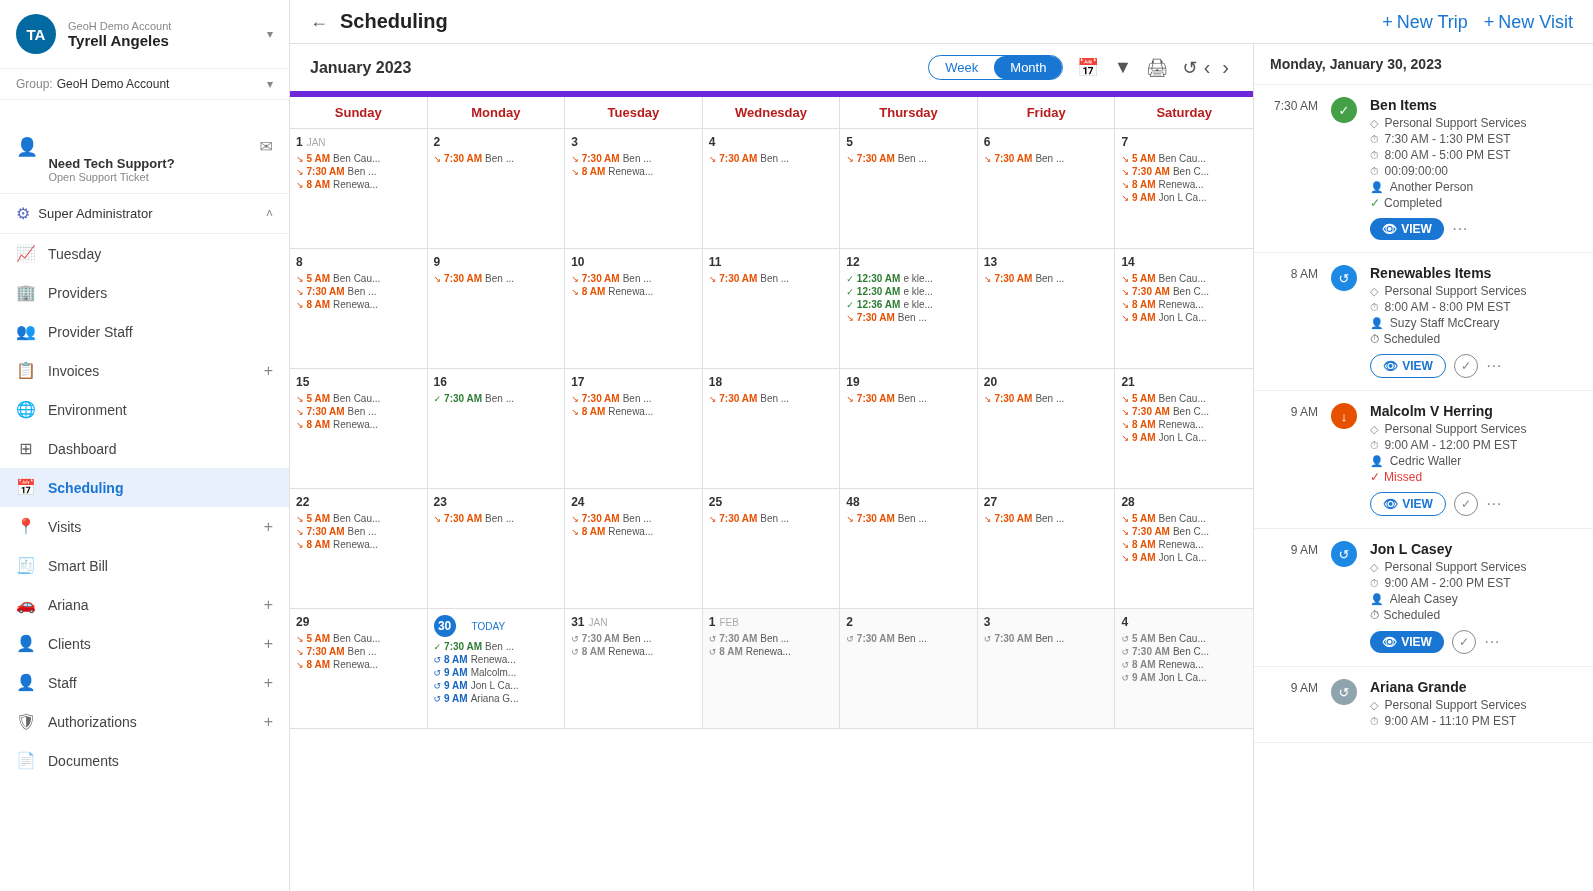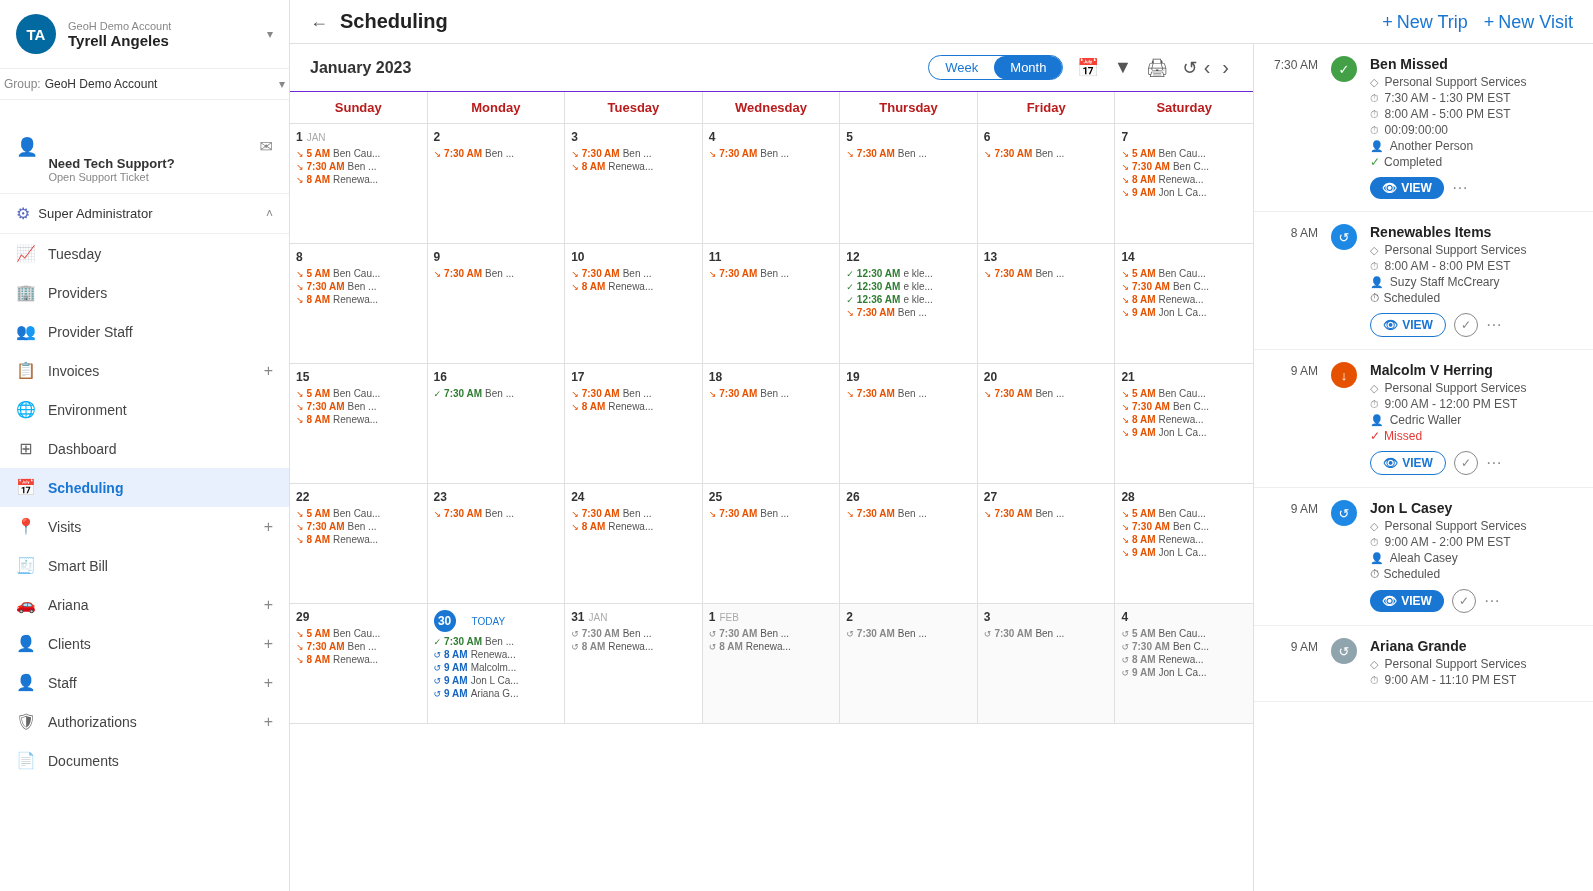--- a/index.html
+++ b/index.html
@@ -6,21 +6,21 @@
     body { font-family: -apple-system, BlinkMacSystemFont, 'Segoe UI', sans-serif; display: flex; height: 891px; overflow: hidden; background: #f5f5f5; }
 
     
     .sidebar { width: 290px; min-width: 290px; background: #fff; border-right: 1px solid #e0e0e0; display: flex; flex-direction: column; height: 100%; overflow-y: auto; }
     .sidebar-header { padding: 14px 16px; display: flex; align-items: center; gap: 12px; border-bottom: 1px solid #eee; }
     .avatar { width: 40px; height: 40px; background: #0369a1; border-radius: 50%; display: flex; align-items: center; justify-content: center; color: #fff; font-weight: 700; font-size: 15px; flex-shrink: 0; }
     .sidebar-header-text { flex: 1; }
     .account-label { font-size: 11px; color: #888; }
     .account-name { font-size: 15px; font-weight: 600; color: #222; }
     .chevron-down { color: #888; font-size: 12px; }
-    .group-row { padding: 8px 4px; display: flex; align-items: flex-end; gap: 4px; font-size: 12px; color: #555; border-bottom: 1px solid #eee; }
+    .group-row { padding: 8px 16px; display: flex; align-items: flex-end; gap: 4px; font-size: 12px; color: #555; border-bottom: 1px solid #eee; }
     .group-label { color: #888; }
     .group-value { color: #333; font-weight: 500; }
     .support-row { padding: 10px 16px; display: flex; align-items: center; gap: 10px; border-bottom: 1px solid #eee; cursor: pointer; }
     .support-icon { color: #5c6bc0; font-size: 18px; }
     .support-text { font-size: 12px; }
     .support-title { font-weight: 600; color: #333; font-size: 13px; margin-top: 46px; }
     .support-sub { color: #888; font-size: 11px; }
     .support-mail { margin-left: auto; color: #888; }
     .admin-row { padding: 10px 16px; display: flex; align-items: center; gap: 8px; border-bottom: 1px solid #eee; cursor: pointer; }
     .admin-icon { color: #5c6bc0; }
@@ -38,21 +38,21 @@
 
     
     .topbar { display: flex; align-items: center; padding: 10px 20px; border-bottom: 1px solid #e0e0e0; gap: 12px; }
     .back-btn { color: #555; cursor: pointer; font-size: 18px; }
     .page-title { font-size: 20px; font-weight: 600; color: #222; flex: 1; }
     .topbar-actions { display: flex; align-items: center; gap: 16px; margin-left: auto; }
     .action-btn { display: flex; align-items: center; gap: 4px; color: #1976d2; font-size: 13px; font-weight: 500; cursor: pointer; }
     .action-btn span { font-size: 18px; line-height: 1; }
 
     
-    .cal-toolbar { display: flex; align-items: center; padding: 10px 20px; border-bottom: 1px solid #6d28d9; justify-content: center; }
+    .cal-toolbar { display: flex; align-items: center; padding: 10px 20px; border-bottom: 6px solid #6d28d9; justify-content: center; }
     .cal-month-title { font-size: 16px; font-weight: 600; color: #333; flex: 1; }
     .view-toggle { display: flex; border: 1.5px solid #1976d2; border-radius: 20px; overflow: hidden; margin-right: 12px; }
     .view-btn { padding: 4px 16px; font-size: 13px; font-weight: 500; cursor: pointer; border: none; background: transparent; color: #1976d2; }
     .view-btn.active { background: #1976d2; color: #fff; border-radius: 18px; }
     .cal-icons { display: flex; align-items: center; gap: 10px; }
     .cal-icon-btn { color: #555; font-size: 18px; cursor: pointer; padding: 2px; }
     .cal-nav { display: flex; gap: 4px; }
     .cal-nav-btn { color: #555; font-size: 20px; cursor: pointer; padding: 2px 4px; }
 
     
@@ -575,21 +575,21 @@
         </div>
         <div class="cal-cell">
           <div class="cal-date">25</div>
           <div class="cal-event orange">
               <span class="ev-icon">↘</span>
               <span class="ev-time">7:30 AM</span>
               <span class="ev-name">Ben ...</span>
             </div>
         </div>
         <div class="cal-cell">
-          <div class="cal-date">26</div>
+          <div class="cal-date">48</div>
           <div class="cal-event orange">
               <span class="ev-icon">↘</span>
               <span class="ev-time">7:30 AM</span>
               <span class="ev-name">Ben ...</span>
             </div>
         </div>
         <div class="cal-cell">
           <div class="cal-date">27</div>
           <div class="cal-event orange">
               <span class="ev-icon">↘</span>
@@ -734,28 +734,29 @@
           <div class="cal-event gray">
               <span class="ev-icon">↺</span>
               <span class="ev-time">9 AM</span>
               <span class="ev-name">Jon L Ca...</span>
             </div>
         </div>
       </div>
     </div>
 
     <div class="right-panel">
+      <div class="rp-header">Monday, January 30, 2023</div>
 
       <div class="rp-event">
         <div class="rp-time">7:30 AM</div>
         <div class="rp-dot">
           <div class="rp-dot-circle green">✓</div>
         </div>
         <div class="rp-content">
-          <div class="rp-name">Ben Missed</div>
+          <div class="rp-name">Ben Items</div>
           <div class="rp-row">
             <span class="rp-row-icon">◇</span>
             <span>Personal Support Services</span>
           </div>
           <div class="rp-row">
             <span class="rp-row-icon">⏱</span>
             <span>7:30 AM - 1:30 PM EST</span>
           </div>
           <div class="rp-row">
             <span class="rp-row-icon">⏱</span>

